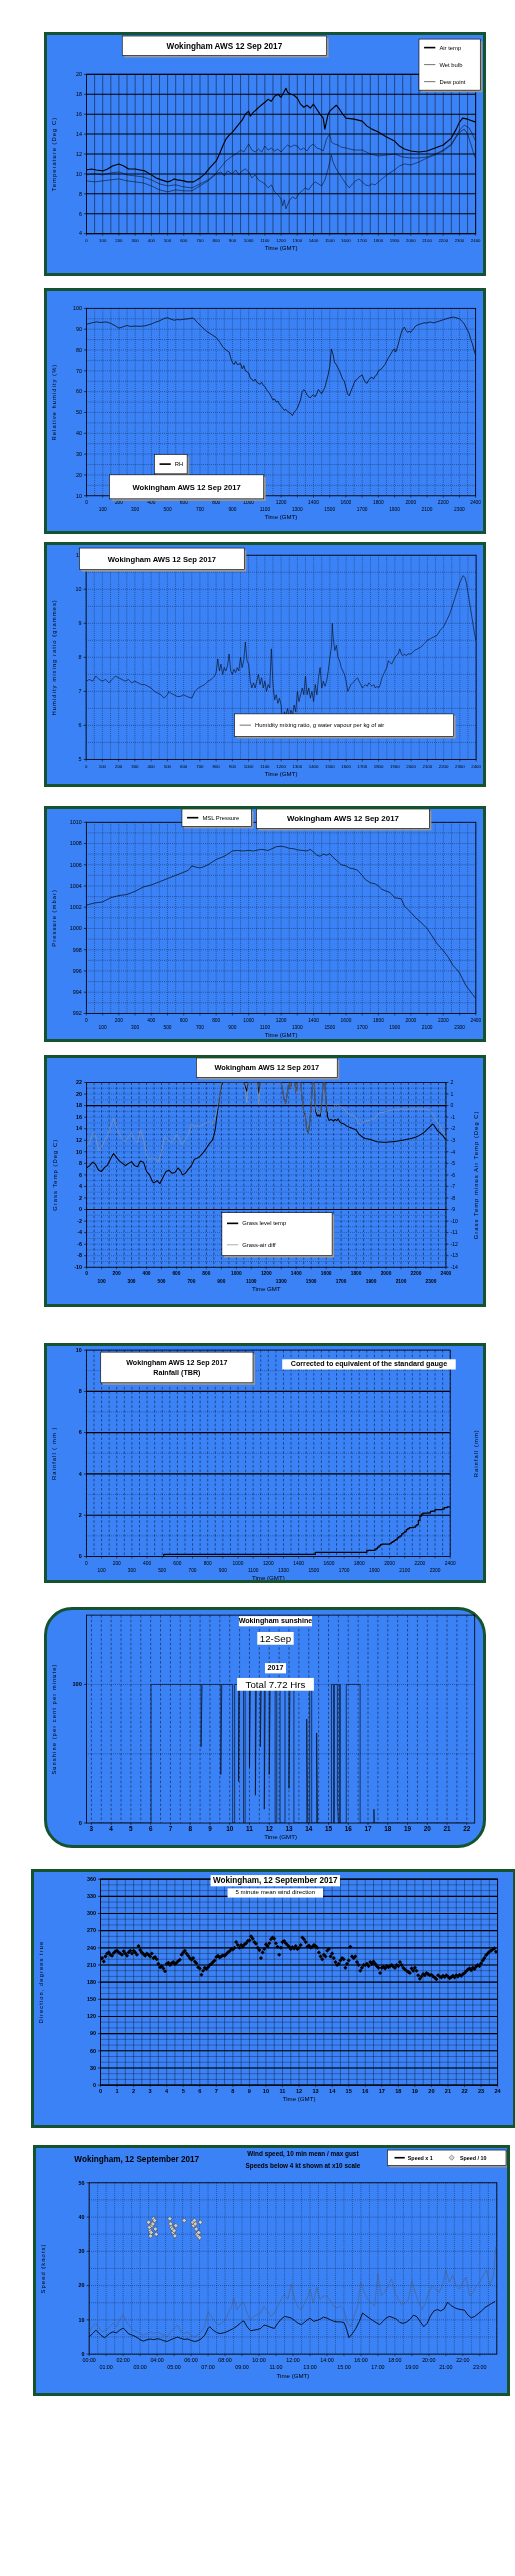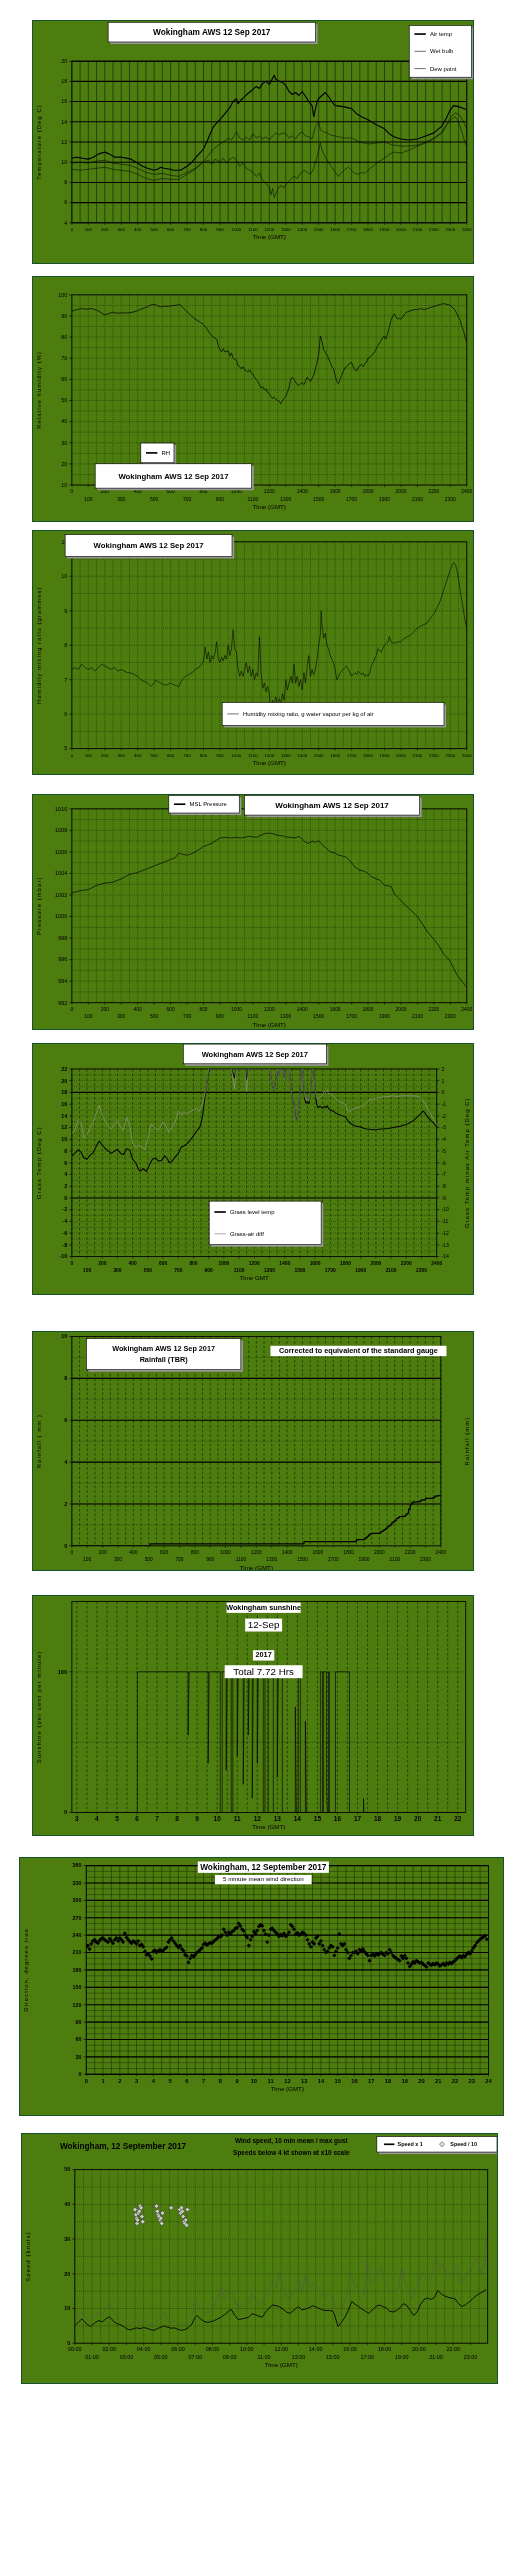--- a/index.html
+++ b/index.html
@@ -1,26 +1,26 @@
 <!DOCTYPE html>
 <html style="font-size:8.2px"><head>
 <meta charset="utf-8">
 <style>
   html,body{margin:0;padding:0;background:#ffffff;}
   body{width:515px;height:2576px;position:relative;font-family:"Liberation Sans",sans-serif;}
   .page{position:absolute;left:0;top:0;width:515px;height:2576px;background:#fff;}
-  figure.panel{position:absolute;margin:0;background:#4d7c0f;border:1px solid #14532d;box-sizing:border-box;}
+  figure.panel{position:absolute;margin:12px;background:#3b82f6;border:3px solid #14532d;box-sizing:border-box;}
   figure.panel svg{display:block;width:100%;height:100%;}
   .p1{left:32px;top:19.6px;width:442px;height:244px;}
   .p2{left:32px;top:276px;width:442px;height:246px;}
   .p3{left:32px;top:530px;width:442px;height:245px;}
   .p4{left:32px;top:794px;width:442px;height:236px;}
   .p5{left:32px;top:1043px;width:442px;height:252px;}
   .p6{left:32px;top:1331px;width:442px;height:240px;}
-  .p7{left:32px;top:1595px;width:442px;height:241px;}
+  .p7{left:32px;top:1595px;width:442px;height:241px;border-radius:28px;}
   .p8{left:18.5px;top:1857px;width:485px;height:259px;}
   .p9{left:20.6px;top:2133px;width:477px;height:251px;}
 </style>
 </head>
 <body>
 
 <div class="page">
   <figure class="panel p1">
       <svg viewBox="0 0 849 466">
         <g>

